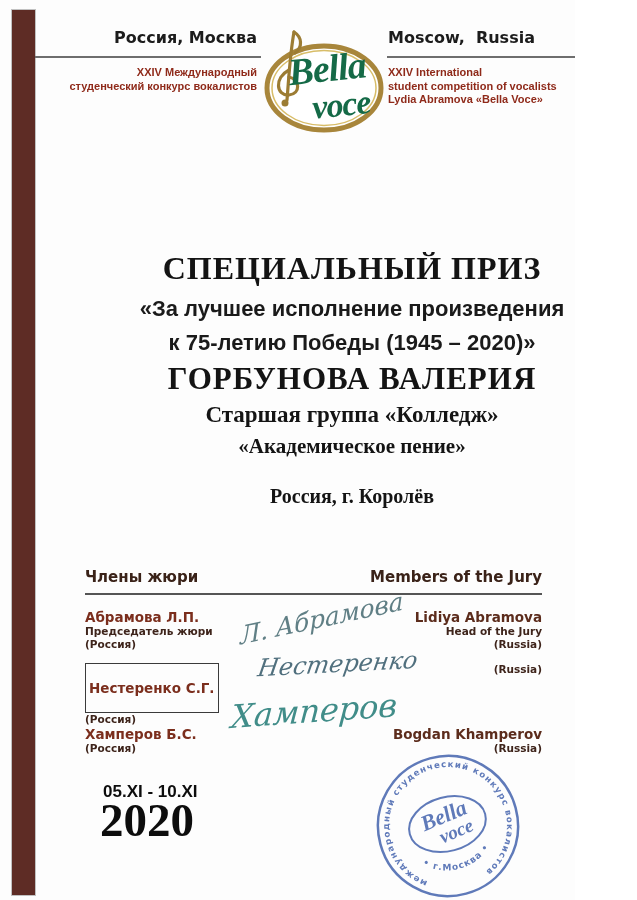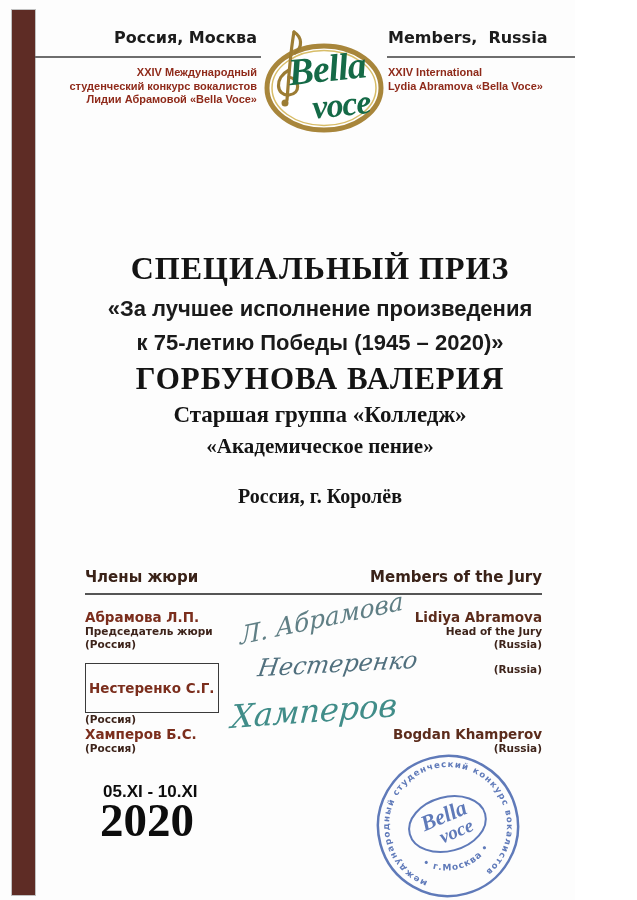--- a/index.html
+++ b/index.html
@@ -20,21 +20,21 @@
   .hdr-rule.left{left:35px;width:226px;}
   .hdr-rule.right{left:387px;width:218px;}
   .hdr-sub{position:absolute;top:66px;font-weight:bold;font-size:11px;line-height:13.5px;color:#8f2a1a;}
   .hdr-sub.left{left:35px;width:222px;text-align:right;}
   .hdr-sub.right{left:388px;width:215px;text-align:left;}
 
   .logo{position:absolute;left:256px;top:24px;}
 
   
   .award{position:absolute;left:35px;top:248px;width:570px;text-align:center;color:#141414;
-         font-family:"Liberation Serif",serif;font-weight:bold;}
+         font-family:"Liberation Serif",serif;font-weight:bold;padding-left:32px;}
   .award-title{font-size:32px;letter-spacing:1px;line-height:40px;}
   .award-sub{font-family:"Liberation Sans",sans-serif;font-size:22px;line-height:26px;margin-top:8px;color:#1a1a1a;}
   .award-name{font-size:31px;letter-spacing:1px;line-height:36px;margin-top:5px;}
   .award-group{font-size:23px;line-height:27px;margin-top:4px;}
   .award-nom{font-size:21px;line-height:25px;margin-top:6px;}
   .award-loc{font-size:20px;margin-top:26px;}
 
   
   .jury{position:absolute;left:85px;top:568px;width:457px;color:#3e241b;}
   .jury-head{display:flex;justify-content:space-between;font-family:"DejaVu Sans","Liberation Sans",sans-serif;
@@ -67,31 +67,31 @@
 </style>
 </head>
 <body>
 
 <div id="page">
 
   <div class="strip left"></div>
   <div class="strip right"></div>
 
   <div class="hdr-country left">Россия, Москва</div>
-  <div class="hdr-country right">Members,  Russia</div>
+  <div class="hdr-country right">Moscow,  Russia</div>
   <div class="hdr-rule left"></div>
   <div class="hdr-rule right"></div>
 
   <div class="hdr-sub left">
     <div>XXIV Международный</div>
     <div>студенческий конкурс вокалистов</div>
-    <div>Лидии Абрамовой «Bella Voce»</div>
   </div>
   <div class="hdr-sub right">
     <div>XXIV International</div>
+    <div>student competition of vocalists</div>
     <div>Lydia Abramova «Bella Voce»</div>
   </div>
 
   <svg class="logo" width="130" height="120" viewBox="0 0 130 120">
     <ellipse cx="68" cy="64" rx="57" ry="42" fill="#ffffff" stroke="#a8863b" stroke-width="5"></ellipse>
     <ellipse cx="68" cy="64" rx="52" ry="37.5" fill="none" stroke="#d8bd68" stroke-width="1.5"></ellipse>
     <g stroke="#9c7c33" stroke-width="3.2" fill="none" stroke-linecap="round">
       <path d="M38 8 C34 30 33 52 31 76"></path>
       <path d="M38 8 C46 13 47 23 39 29"></path>
       <path d="M33 46 C18 54 20 72 33 71 C45 70 44 55 33 53"></path>

